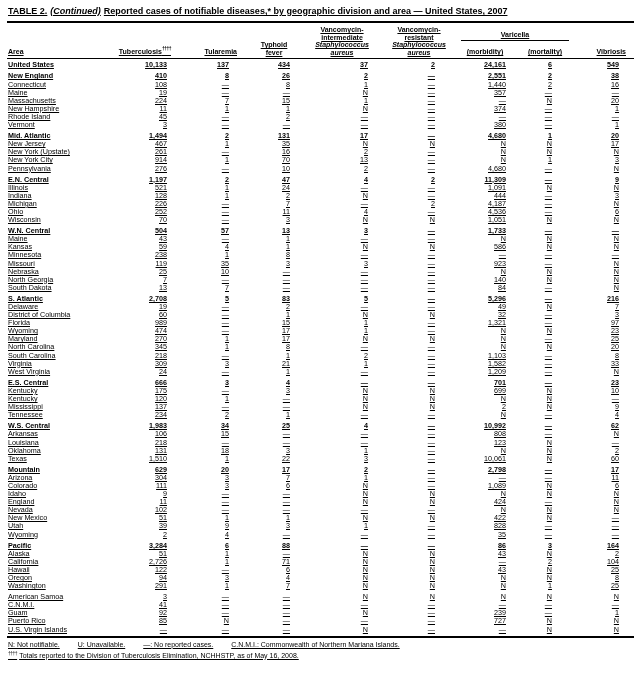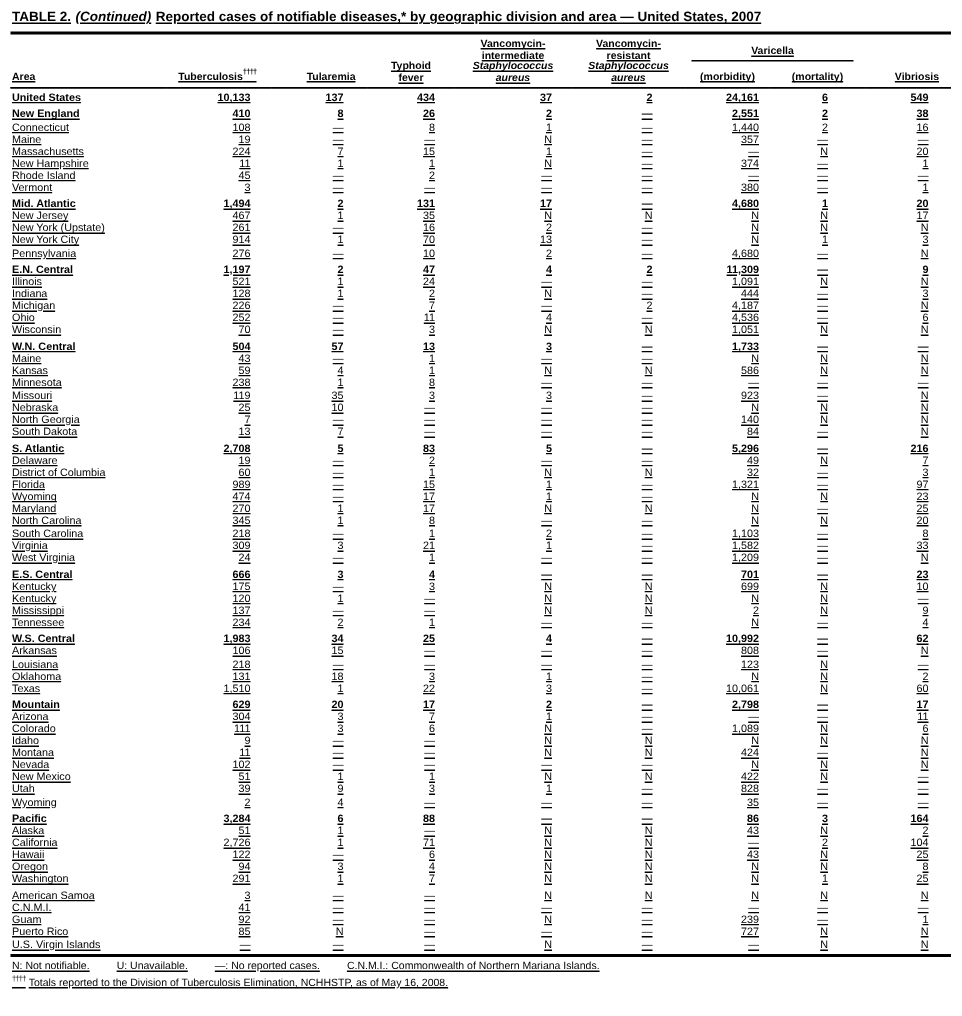--- a/index.html
+++ b/index.html
@@ -668,21 +668,21 @@
           <td class="num n2">9</td>
           <td class="num n3">—</td>
           <td class="num n4">—</td>
           <td class="num n5">N</td>
           <td class="num n6">N</td>
           <td class="num n7">N</td>
           <td class="num n8">N</td>
           <td class="num n9">N</td>
         </tr>
         <tr>
-          <td class="area">Montana</td>
+          <td class="area">England</td>
           <td class="num n2">11</td>
           <td class="num n3">—</td>
           <td class="num n4">—</td>
           <td class="num n5">N</td>
           <td class="num n6">N</td>
           <td class="num n7">424</td>
           <td class="num n8">—</td>
           <td class="num n9">N</td>
         </tr>
         <tr>

